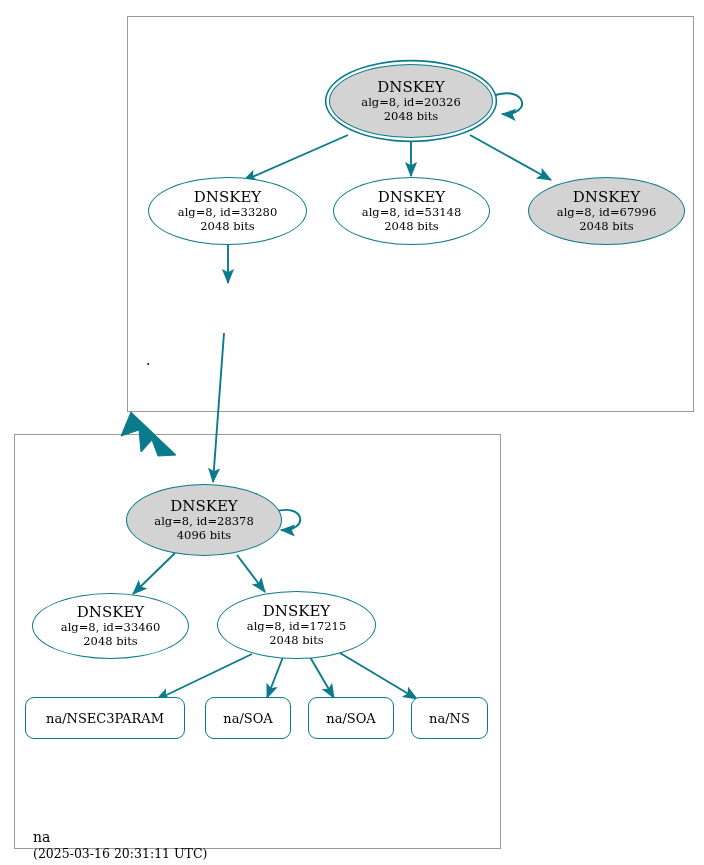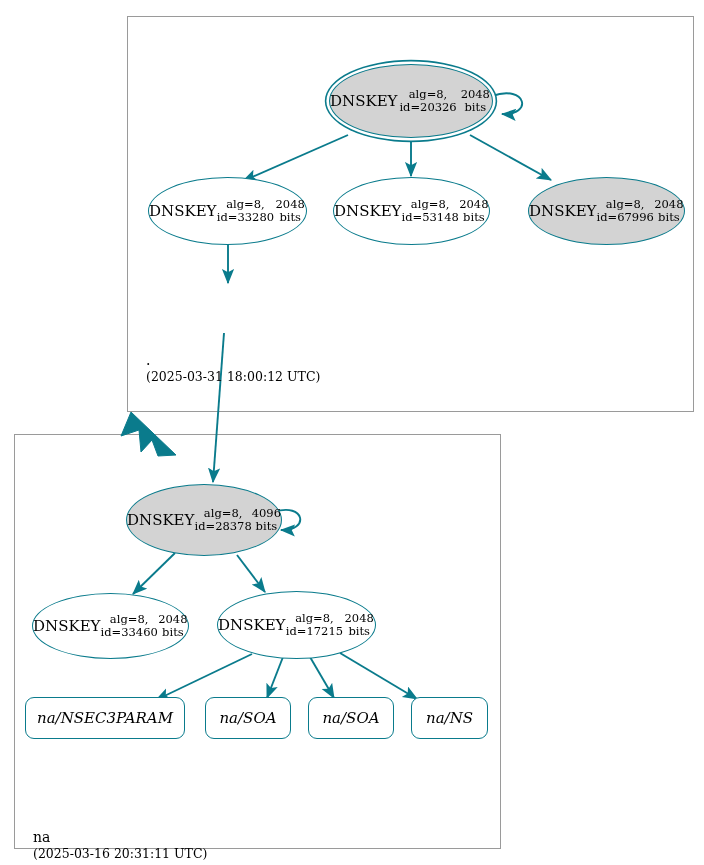--- a/index.html
+++ b/index.html
@@ -5,29 +5,29 @@
   html,body{margin:0;padding:0;background:#ffffff;}
   body{width:704px;height:865px;position:relative;
        font-family:"DejaVu Serif","Liberation Serif",serif;}
   #canvas{position:absolute;left:0;top:0;width:704px;height:865px;}
   .zonebox{position:absolute;border:1px solid #9a9a9a;background:transparent;box-sizing:border-box;}
   #zone-root{left:127px;top:16px;width:567px;height:396px;}
   #zone-na{left:14px;top:434px;width:487px;height:415px;}
   .zonelabel{position:absolute;font-family:"DejaVu Serif","Liberation Serif",serif;color:#000;white-space:nowrap;}
   .zonelabel .zname{font-size:14px;line-height:17px;}
   .zonelabel .ztime{font-size:12.5px;line-height:16px;}
-  .node{position:absolute;display:flex;flex-direction:row;align-items:center;
+  .node{position:absolute;display:flex;flex-direction:column;align-items:center;
         justify-content:center;text-align:center;color:#000;box-sizing:border-box;}
   .ellipse{border:1.6px solid #0a7b8c;border-radius:50%;background:#ffffff;}
   .ellipse.filled{background:#d3d3d3;}
   .ellipse.anchor{box-shadow:0 0 0 2.6px #ffffff,0 0 0 4.2px #0a7b8c;}
   .rect{border:1.8px solid #0a7b8c;border-radius:9px;background:#ffffff;}
   .t1{font-size:15px;line-height:17px;}
   .t2{font-size:11.5px;line-height:13.5px;}
-  .rectlabel{font-size:15px;line-height:17px;font-style:italic;}
+  .rectlabel{font-size:13px;line-height:17px;}
   svg{position:absolute;left:0;top:0;width:704px;height:865px;overflow:visible;}
 </style>
 </head>
 <body>
 
 <div id="canvas">
 
   <div class="zonebox" id="zone-root"></div>
   <div class="zonebox" id="zone-na"></div>
 
@@ -87,21 +87,20 @@
 
   <div class="node ellipse filled" style="left:528px;top:177px;width:157px;height:68px;">
     <div class="t1">DNSKEY</div>
     <div class="t2">alg=8, id=67996</div>
     <div class="t2">2048 bits</div>
   </div>
 
 
   <div class="zonelabel" style="left:146px;top:352px;">
     <div class="zname">.</div>
-    <div class="ztime">(2025-03-31 18:00:12 UTC)</div>
   </div>
 
   <div class="node ellipse filled" style="left:126px;top:484px;width:156px;height:72px;">
     <div class="t1">DNSKEY</div>
     <div class="t2">alg=8, id=28378</div>
     <div class="t2">4096 bits</div>
   </div>
 
   <div class="node ellipse" style="left:32px;top:593px;width:157px;height:66px;">
     <div class="t1">DNSKEY</div>

